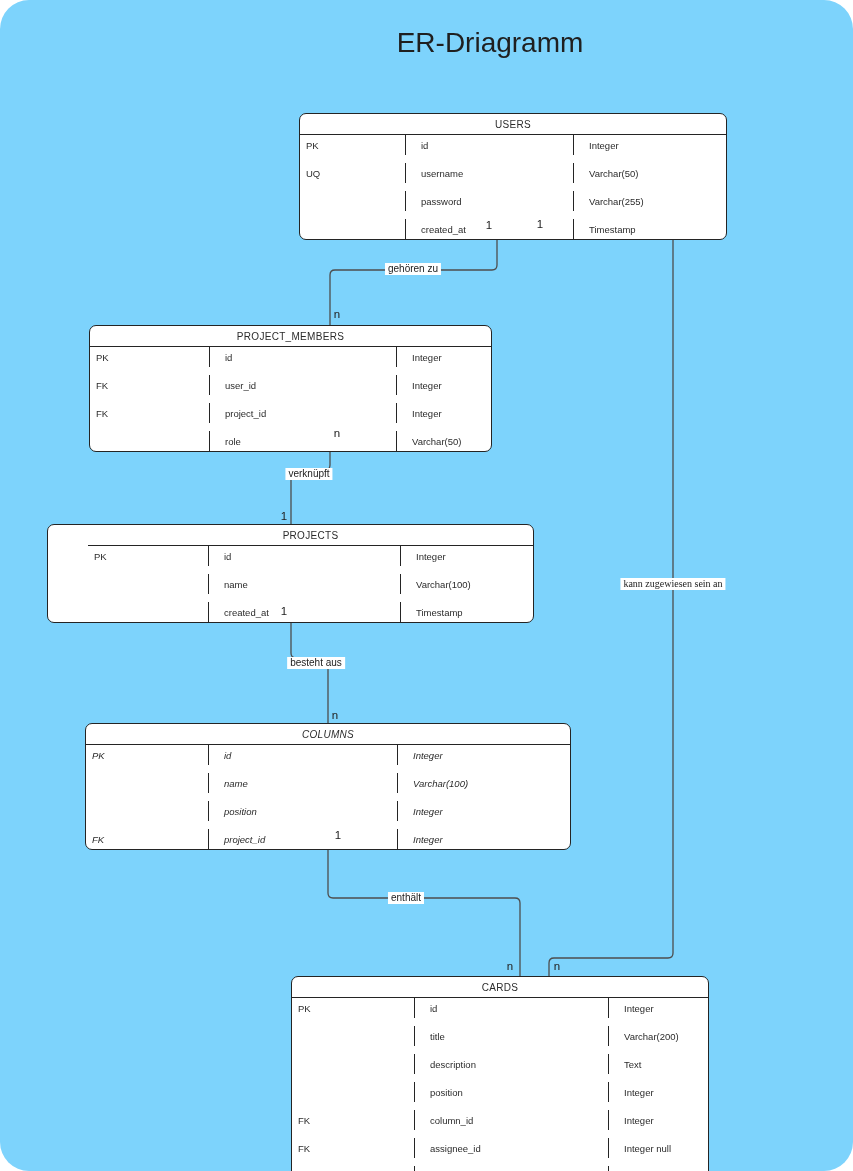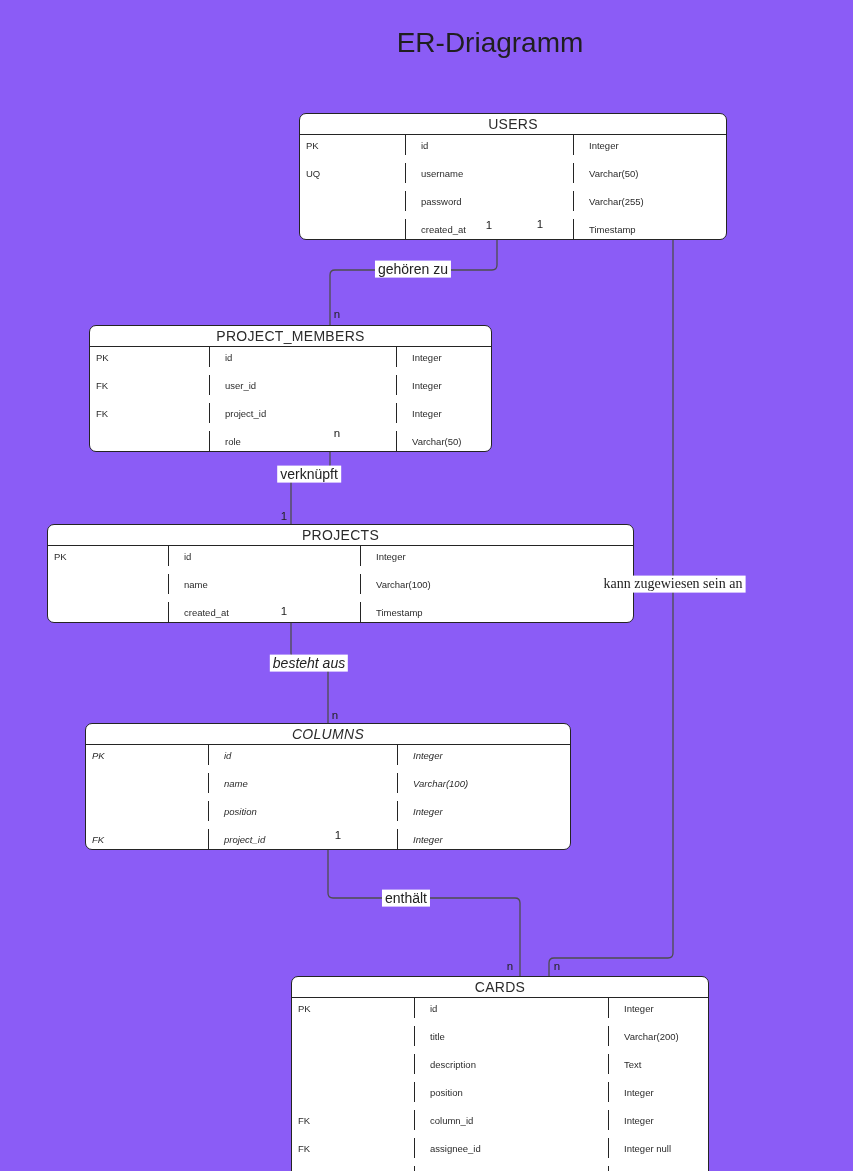--- a/index.html
+++ b/index.html
@@ -5,22 +5,23 @@
   html, body {
     margin: 0;
     padding: 0;
     background: #ffffff;
     font-family: "Liberation Sans", sans-serif;
   }
   #canvas {
     position: relative;
     width: 853px;
     height: 1171px;
-    background: #8b5cf6;
+    background: #7dd3fc;
     overflow: hidden;
+    border-radius: 29px;
   }
   #diagram-title {
     position: absolute;
     left: 490px;
     top: 27px;
     transform: translateX(-50%);
     font-size: 28px;
     font-weight: 400;
     color: #1f1f1f;
     white-space: nowrap;
@@ -43,21 +44,21 @@
     border: 1px solid #242424;
     border-radius: 7px;
     overflow: hidden;
   }
   .entity-header {
     height: 20px;
     border-bottom: 1px solid #242424;
     display: flex;
     align-items: center;
     justify-content: center;
-    font-size: 14px;
+    font-size: 10px;
     letter-spacing: 0.3px;
     color: #2b2b2b;
   }
   .entity-body {
     display: grid;
     grid-auto-rows: 20px;
     gap: 8px;
   }
   .cell {
     display: flex;
@@ -79,21 +80,21 @@
     position: absolute;
     transform: translate(-50%, -50%);
     white-space: nowrap;
     color: #222222;
     line-height: 1.2;
   }
   .edge-label.card {
     font-size: 11.5px;
   }
   .edge-label.named {
-    font-size: 14px;
+    font-size: 10px;
     background: #ffffff;
     padding: 0 3px;
   }
 </style>
 </head>
 <body>
 
 <div id="canvas">
   <div id="diagram-title">ER-Driagramm</div>
   <svg id="edge-layer" width="853" height="1171">
@@ -131,21 +132,21 @@
           <div class="cell c1">user_id</div>
           <div class="cell c2">Integer</div>
           <div class="cell c0">FK</div>
           <div class="cell c1">project_id</div>
           <div class="cell c2">Integer</div>
           <div class="cell c0"></div>
           <div class="cell c1">role</div>
           <div class="cell c2">Varchar(50)</div>
         </div>
       </div>
-      <div class="entity" style="left: 47px; top: 524px; width: 587px;">
+      <div class="entity" style="left: 47px; top: 524px; width: 487px; padding-left: 40px;">
         <div class="entity-header">PROJECTS</div>
         <div class="entity-body" style="grid-template-columns: 121px 184px 1fr;">
           <div class="cell c0">PK</div>
           <div class="cell c1">id</div>
           <div class="cell c2">Integer</div>
           <div class="cell c0"></div>
           <div class="cell c1">name</div>
           <div class="cell c2">Varchar(100)</div>
           <div class="cell c0"></div>
           <div class="cell c1">created_at</div>
@@ -200,19 +201,19 @@
       <span class="edge-label card" style="left: 489px; top: 226px;">1</span>
       <span class="edge-label named" style="left: 413px; top: 269px;">gehören zu</span>
       <span class="edge-label card" style="left: 337px; top: 315px;">n</span>
       <span class="edge-label card" style="left: 540px; top: 225px;">1</span>
       <span class="edge-label named" style="left: 673px; top: 584px; font-family: Liberation Serif, serif;">kann zugewiesen sein an</span>
       <span class="edge-label card" style="left: 557px; top: 967px;">n</span>
       <span class="edge-label card" style="left: 337px; top: 434px;">n</span>
       <span class="edge-label named" style="left: 309px; top: 474px;">verknüpft</span>
       <span class="edge-label card" style="left: 284px; top: 517px;">1</span>
       <span class="edge-label card" style="left: 284px; top: 612px;">1</span>
-      <span class="edge-label named" style="left: 309px; top: 663px; font-style: italic;">besteht aus</span>
+      <span class="edge-label named" style="left: 316px; top: 663px;">besteht aus</span>
       <span class="edge-label card" style="left: 335px; top: 716px;">n</span>
       <span class="edge-label card" style="left: 338px; top: 836px;">1</span>
       <span class="edge-label named" style="left: 406px; top: 898px;">enthält</span>
       <span class="edge-label card" style="left: 510px; top: 967px;">n</span>
     </div>
 </div>
 
 </body></html>

